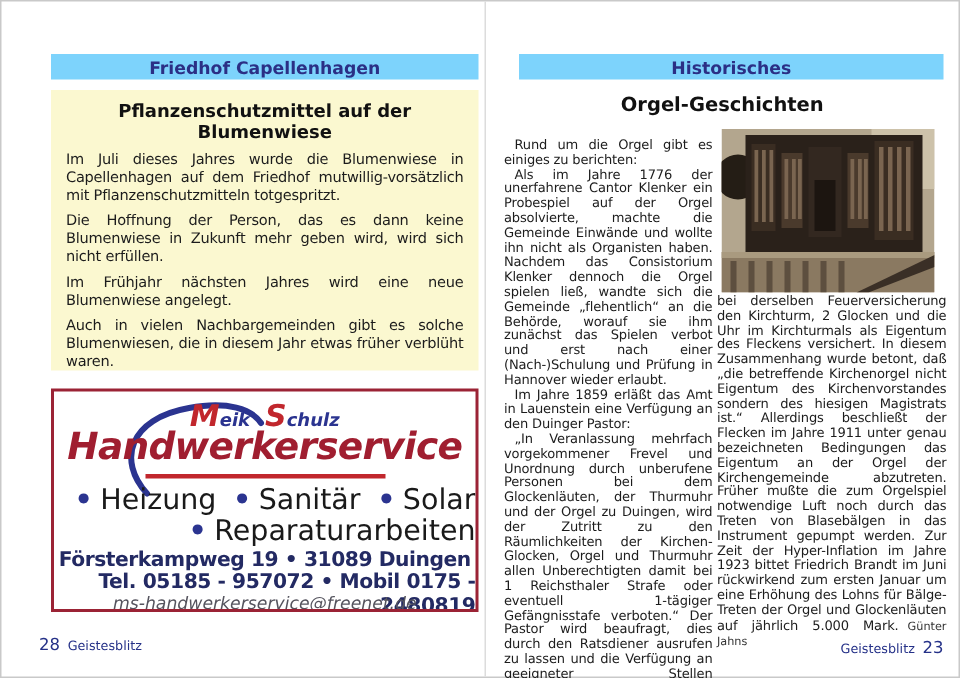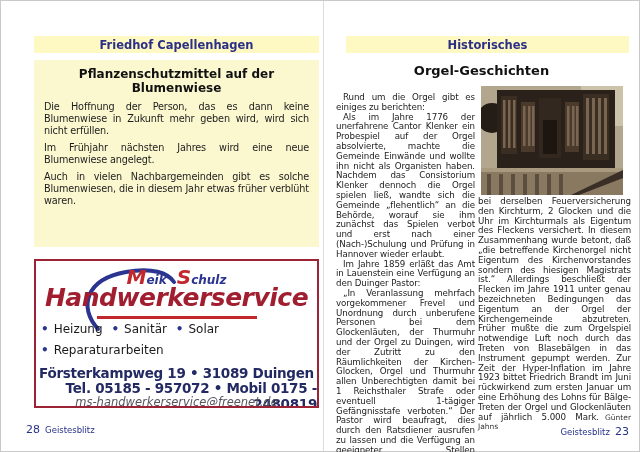--- a/index.html
+++ b/index.html
@@ -3,21 +3,21 @@
 <meta charset="utf-8">
 <style>
   html,body{margin:0;padding:0;background:#fff;}
   body{width:640px;height:452px;position:relative;font-family:"DejaVu Sans","Liberation Sans",sans-serif;color:#1c1c1c;}
   .spread{position:absolute;left:0;top:0;width:638px;height:450px;border:1px solid #c9c9c9;background:#fff;}
   .gutter{position:absolute;left:322px;top:0;width:1px;height:450px;background:#dcdcdc;}
   .page{position:absolute;top:0;height:450px;}
   .page.left{left:0;width:322px;}
   .page.right{left:323px;width:315px;}
 
-  .header-bar{position:absolute;height:17px;background:#fef9c3;display:flex;align-items:center;justify-content:center;
+  .header-bar{position:absolute;height:17px;background:#7dd3fc;display:flex;align-items:center;justify-content:center;
     font-size:11.5px;font-weight:bold;color:#2b2f85;letter-spacing:0;}
   .page.left .header-bar{left:33px;top:35px;width:285px;}
   .page.right .header-bar{left:22px;top:35px;width:283px;}
 
   
   .article-box{position:absolute;left:33px;top:59px;width:285px;height:187px;background:#fbf8d0;
     box-sizing:border-box;padding:7px 10px 0 10px;overflow:hidden;}
   .article-box .title{text-align:center;font-weight:bold;font-size:12px;color:#111;margin:0 0 6px 0;}
   .article-box p{margin:0 0 5px 0;font-size:9.7px;line-height:12px;text-align:justify;letter-spacing:-0.15px;}
 
@@ -26,21 +26,21 @@
     box-sizing:border-box;background:#fff;overflow:hidden;}
   .ad-inner{position:relative;width:100%;height:100%;}
   .swoosh{position:absolute;left:28px;top:2px;width:170px;height:72px;}
   .logo-line{position:absolute;left:0;right:0;top:4px;text-align:center;font-style:italic;font-weight:bold;white-space:nowrap;}
   .logo-big{font-size:20px;color:#c1272d;}
   .logo-small{font-size:12px;color:#2b3490;}
   .logo-space{display:inline-block;width:10px;}
   .company{position:absolute;left:0;right:0;top:22px;text-align:center;font-size:25px;font-weight:bold;font-style:italic;
     color:#a01e30;letter-spacing:-0.5px;}
   .rule{position:absolute;left:50%;top:55px;width:160px;height:3px;margin-left:-80px;background:#c1272d;}
-  .svc-line{position:absolute;left:0;right:0;text-align:left;font-size:12px;color:#1a1a1a;white-space:nowrap;}
+  .svc-line{position:absolute;left:0;right:0;text-align:right;font-size:19px;color:#1a1a1a;white-space:nowrap;}
   .svc-line.l1{top:61px;}
   .svc-line.l2{top:82px;}
   .bullet{color:#2b3490;font-weight:bold;margin:0 5px;}
   .addr{position:absolute;left:0;right:0;top:104px;text-align:center;font-size:13.5px;font-weight:bold;color:#232a63;letter-spacing:-0.3px;}
   .tel{position:absolute;left:0;right:0;top:119px;text-align:right;font-size:13.5px;font-weight:bold;color:#232a63;letter-spacing:-0.3px;}
   .email{position:absolute;left:0;right:0;top:134px;text-align:center;font-size:11.5px;color:#55545e;font-style:italic;}
 
   
   .footer{position:absolute;font-weight:normal;color:#253188;white-space:nowrap;}
   .footer .num{font-size:11px;}
@@ -63,20 +63,21 @@
 
 <div class="spread">
 
   <div class="page left">
     <div class="header-bar">
       <span>Friedhof Capellenhagen</span>
     </div>
 
     <div class="article-box">
       <div class="title">Pflanzenschutzmittel auf der Blumenwiese</div>
+      <p>Im Juli dieses Jahres wurde die Blumenwiese in Capellenhagen auf dem Friedhof mutwillig-vorsätzlich mit Pflanzenschutzmitteln totgespritzt.</p>
       <p>Die Hoffnung der Person, das es dann keine Blumenwiese in Zukunft mehr geben wird, wird sich nicht erfüllen.</p>
       <p>Im Frühjahr nächsten Jahres wird eine neue Blumenwiese angelegt.</p>
       <p>Auch in vielen Nachbargemeinden gibt es solche Blumenwiesen, die in diesem Jahr etwas früher verblüht waren.</p>
 
     </div>
 
     <div class="ad-box">
       <div class="ad-inner">
         <svg class="swoosh" viewBox="0 0 170 72" aria-hidden="true">
           <path d="M34,66 C14,44 22,16 62,9 C88,4 104,10 110,19" fill="none" stroke="#2b3490" stroke-width="4" stroke-linecap="round"></path>

